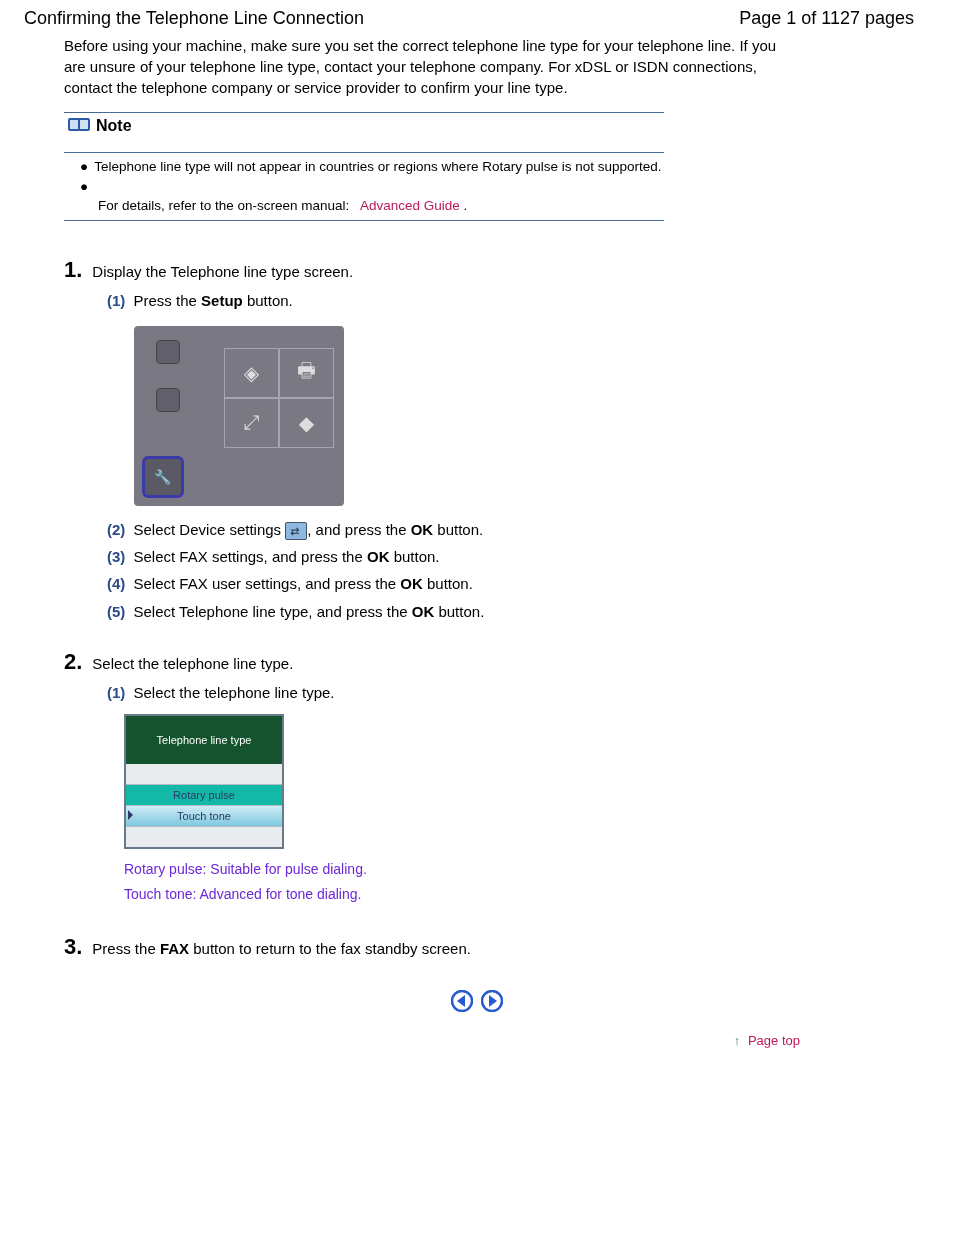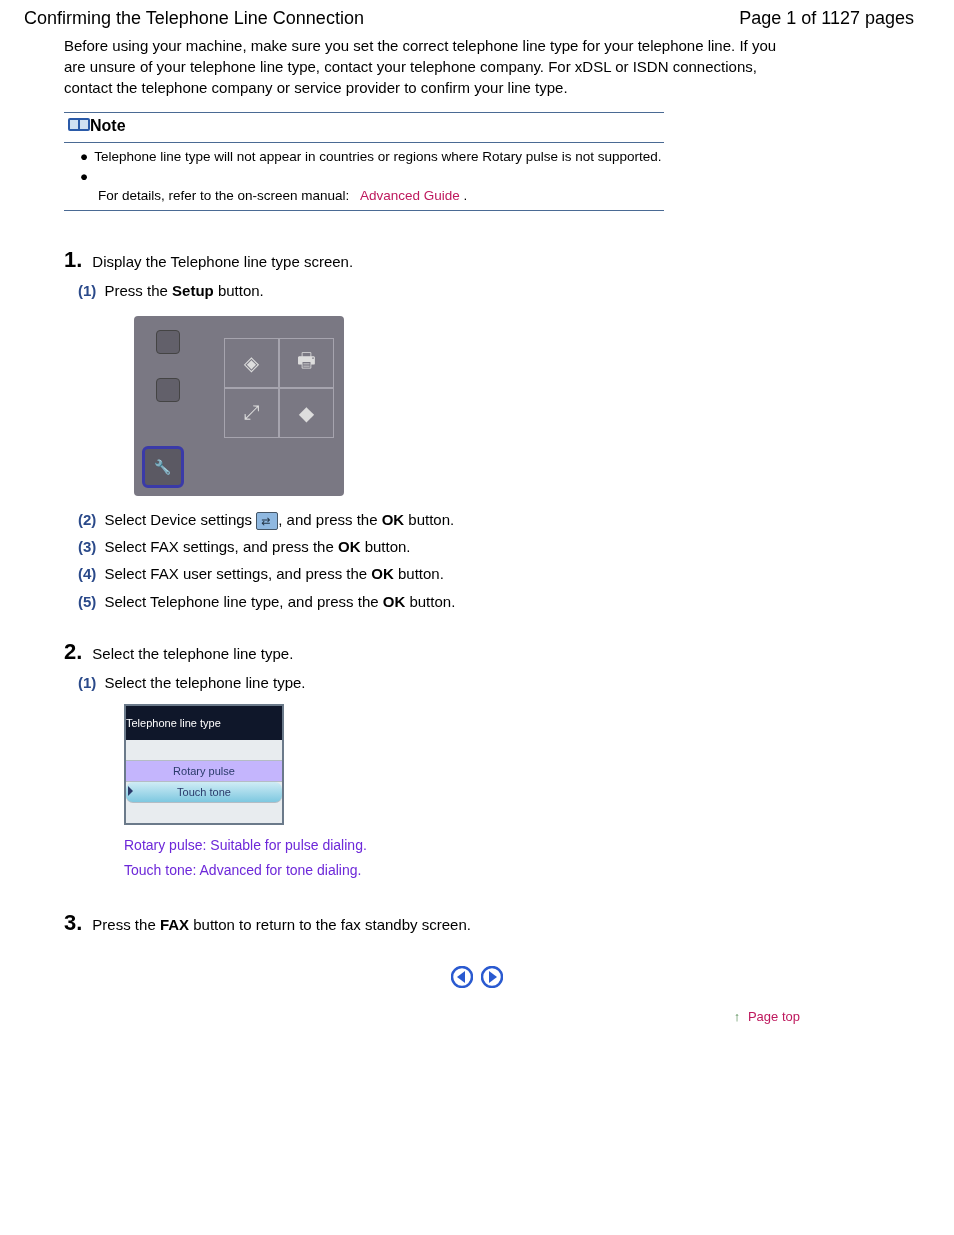--- a/index.html
+++ b/index.html
@@ -27,39 +27,40 @@
   .note-box {
     border-top: 1px solid #4a6a94;
     border-bottom: 1px solid #4a6a94;
     margin-top: 14px;
     margin-left: 4px;
     width: 600px;
   }
   .note-header {
     display: flex;
     align-items: center;
-    padding: 3px 0 6px 4px;
+    gap: 6px;
+    padding: 3px 0 16px 4px;
     border-bottom: 1px solid #4a6a94;
     font-weight: bold;
     font-size: 16px;
   }
   .note-body {
     padding: 4px 0 4px 16px;
     font-size: 13.5px;
     line-height: 1.45;
   }
   .note-body .bullet-row {
     display:flex; align-items:flex-start; gap:6px;
   }
   .link { color: #be185d; }
   .steps { padding-left: 4px; margin-top: 36px;}
   .step { margin-bottom: 26px;}
   .step-head { display:flex; align-items:baseline; gap:10px; margin-bottom: 6px;}
   .step-num { font-size: 22px; font-weight: bold;}
-  .sub { margin-left: 14px; margin-top:4px; line-height:1.55;}
+  .sub { margin-left: 43px; margin-top:4px; line-height:1.55;}
   .sub .subnum { font-weight:bold; color:#2b4a8a; margin-right:4px;}
   .bold { font-weight: bold;}
   .inline-icon {
     display:inline-block; width:20px; height:16px; background:#8fb8e0;
     border:1px solid #456; border-radius:2px; vertical-align:middle;
     position:relative;
   }
   .inline-icon::before{ content:"⇄"; position:absolute; font-size:11px; left:4px; top:0; color:#234;}
   .device-img {
     margin: 14px 0 12px 70px;
@@ -67,24 +68,24 @@
   }
   .device-panel {
     background:#7a7883; border-radius:4px; padding:10px; position:relative; height:160px;
   }
   .btn-sq{position:absolute;width:22px;height:22px;background:#62606a;border:1px solid #444;border-radius:4px;}
   .grid4{position:absolute; right:10px; top:22px; width:110px; display:grid; grid-template-columns:1fr 1fr; grid-template-rows:1fr 1fr;}
   .grid4 div{height:48px;border:1px solid #a6a4ae;display:flex;align-items:center;justify-content:center;color:#ddd;font-size:20px;}
   .highlight-btn{position:absolute;left:8px;bottom:8px;width:36px;height:36px;background:#5b5963;border:3px solid #3a3aa8;border-radius:6px;display:flex;align-items:center;justify-content:center;color:#9c9;font-size:14px;}
   .lcd-img { margin:10px 0 8px 60px; width:160px;}
   .lcd-panel{border:2px solid #6b7a8a; background:#e8ecef; }
-  .lcd-title{background:#0f172a;color:#fff;font-size:11px;text-align:left;padding:11px 0;}
+  .lcd-title{background:#14532d;color:#fff;font-size:11px;text-align:center;padding:18px 0;}
   .lcd-gap{height:20px;border-bottom:1px solid #b4bcc4;}
-  .lcd-row{font-size:11px;text-align:center;padding:4px 0;border-bottom:1px solid #b4bcc4;color:#2a3a6a;background:#c4b5fd;}
-  .lcd-row.selected{background:linear-gradient(#cfecf5,#7ec8e0);position:relative;border-radius:7px;}
+  .lcd-row{font-size:11px;text-align:center;padding:4px 0;border-bottom:1px solid #b4bcc4;color:#2a3a6a;background:#14b8a6;}
+  .lcd-row.selected{background:linear-gradient(#cfecf5,#7ec8e0);position:relative;}
   .lcd-row.selected::before{content:"";position:absolute;left:2px;top:4px;width:0;height:0;border-top:5px solid transparent;border-bottom:5px solid transparent;border-left:5px solid #2a3a6a;}
   .desc-lines { margin-left:60px; font-size:14px; line-height:1.8; color:#6d28d9;}
   .nav-arrows{display:flex;justify-content:center;gap:8px;margin:30px 0 18px 0;}
   .nav-arrows svg{cursor:pointer;}
   .page-top-row{width:740px;text-align:right;font-size:13px;}
   .page-top-row .arrow-up{color:#3a7a3a;margin-right:4px;}
 </style>
 </head>
 <body>
 

